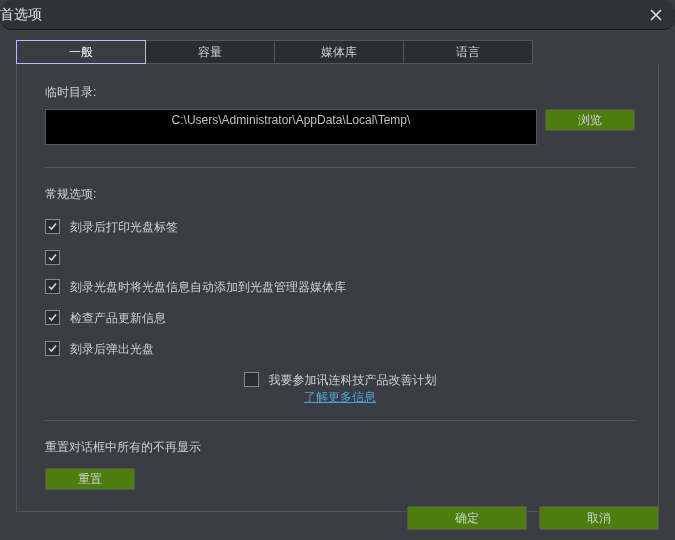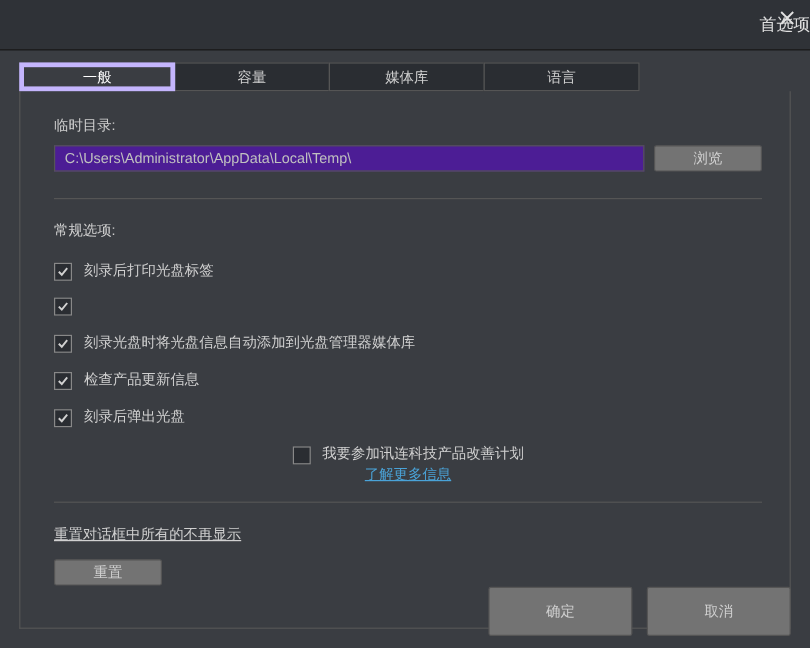--- a/index.html
+++ b/index.html
@@ -5,27 +5,28 @@
 * { box-sizing: border-box; margin: 0; padding: 0; }
 body {
   width: 675px; height: 540px;
   background: #3a3d42;
   font-family: "Microsoft YaHei", "Segoe UI", sans-serif;
   font-size: 12px;
   color: #d0d0d0;
   overflow: hidden;
 }
 .titlebar {
-  height: 42px;
+  height: 30px;
   background: #2f3237;
   display: flex;
   align-items: center;
-  justify-content: flex-end;
+  justify-content: flex-start;
   position: relative;
   border-bottom: 1px solid #1a1a1a;
+  border-radius: 12px;
 }
 .titlebar .title { color: #e0e0e0; font-size: 14px; }
 .titlebar .close {
   position: absolute; right: 8px; top: 4px;
   width: 22px; height: 22px;
   display: flex; align-items: center; justify-content: center;
   color: #e0e0e0;
   cursor: pointer;
 }
 .tabs {
@@ -41,60 +42,61 @@
   display: flex;
   align-items: center;
   justify-content: center;
   font-size: 12px;
   color: #d0d0d0;
   cursor: pointer;
   margin-right: -1px;
 }
 .tab.active {
   background: #3a3d42;
-  border: 4px solid #c4b5fd;
+  border: 1px solid #c4b5fd;
   color: #fff;
   position: relative;
   z-index: 2;
 }
 .content-border {
   margin: 0 16px 10px 16px;
   border: 1px solid #555;
   border-top: none;
   padding: 20px 23px 18px 28px;
   height: 448px;
 }
 .section-label { color: #d0d0d0; font-size: 12px; margin-bottom: 8px; }
 .row-path { display: flex; gap: 8px; margin-bottom: 22px; }
 .path-input {
   flex: 1;
-  height: 22px;
-  background: #4c1d95;
+  height: 36px;
+  background: #000000;
   border: 1px solid #555;
   color: #c0c0c0;
   padding: 0 8px;
   font-size: 12px;
   line-height: 20px;
+  text-align: center;
 }
 .btn {
   height: 22px;
   min-width: 100px;
-  background: #737373;
+  background: #4d7c0f;
   border: 1px solid #555;
   color: #d0d0d0;
   font-size: 12px;
   display: inline-flex;
   align-items: center;
   justify-content: center;
   cursor: pointer;
   border-radius: 2px;
 }
 .checkbox-row {
   display: flex;
-  align-items: flex-end;
+  align-items: flex-start;
   margin-bottom: 14px;
 }
 .chk {
   width: 15px; height: 15px;
   border: 1px solid #888;
   background: #2a2d32;
   margin-right: 10px;
   display: flex;
   align-items: center;
   justify-content: center;
@@ -111,21 +113,21 @@
   margin-bottom: 14px;
   flex-direction: column;
 }
 .link { color: #4aa3d8; cursor: pointer; text-decoration: underline; font-size: 12px; padding-right: 0; }
 hr.sep { border: none; border-top: 1px solid #555; margin: 0 0 18px 0; }
 .footer {
   position: absolute;
   bottom: 10px; right: 16px;
   display: flex; gap: 12px;
 }
-.footer .btn { min-width: 120px; height: 41px; }
+.footer .btn { min-width: 120px; height: 24px; }
 </style>
 </head>
 <body>
 
 <div class="titlebar">
   <span class="title">首选项</span>
   <div class="close">
     <svg width="14" height="14" viewBox="0 0 14 14">
         <path d="M2 2 L12 12 M12 2 L2 12" stroke="#e0e0e0" stroke-width="1.6"></path>
       </svg>
@@ -195,21 +197,21 @@
       <div class="checkbox-row" style="margin-bottom:0;">
         <div class="chk"></div>
         <span class="lbl">我要参加讯连科技产品改善计划</span>
       </div>
       <span class="link">了解更多信息</span>
     </div>
   </div>
 
   <hr class="sep">
 
-  <div class="section-label" style="margin-bottom:12px;text-decoration:underline;">重置对话框中所有的不再显示</div>
+  <div class="section-label" style="margin-bottom:12px;">重置对话框中所有的不再显示</div>
   <div class="btn" style="min-width:90px;">重置</div>
 
 </div>
 
 <div class="footer">
   <div class="btn">确定</div>
   <div class="btn">取消</div>
 </div>
 
 </body></html>

